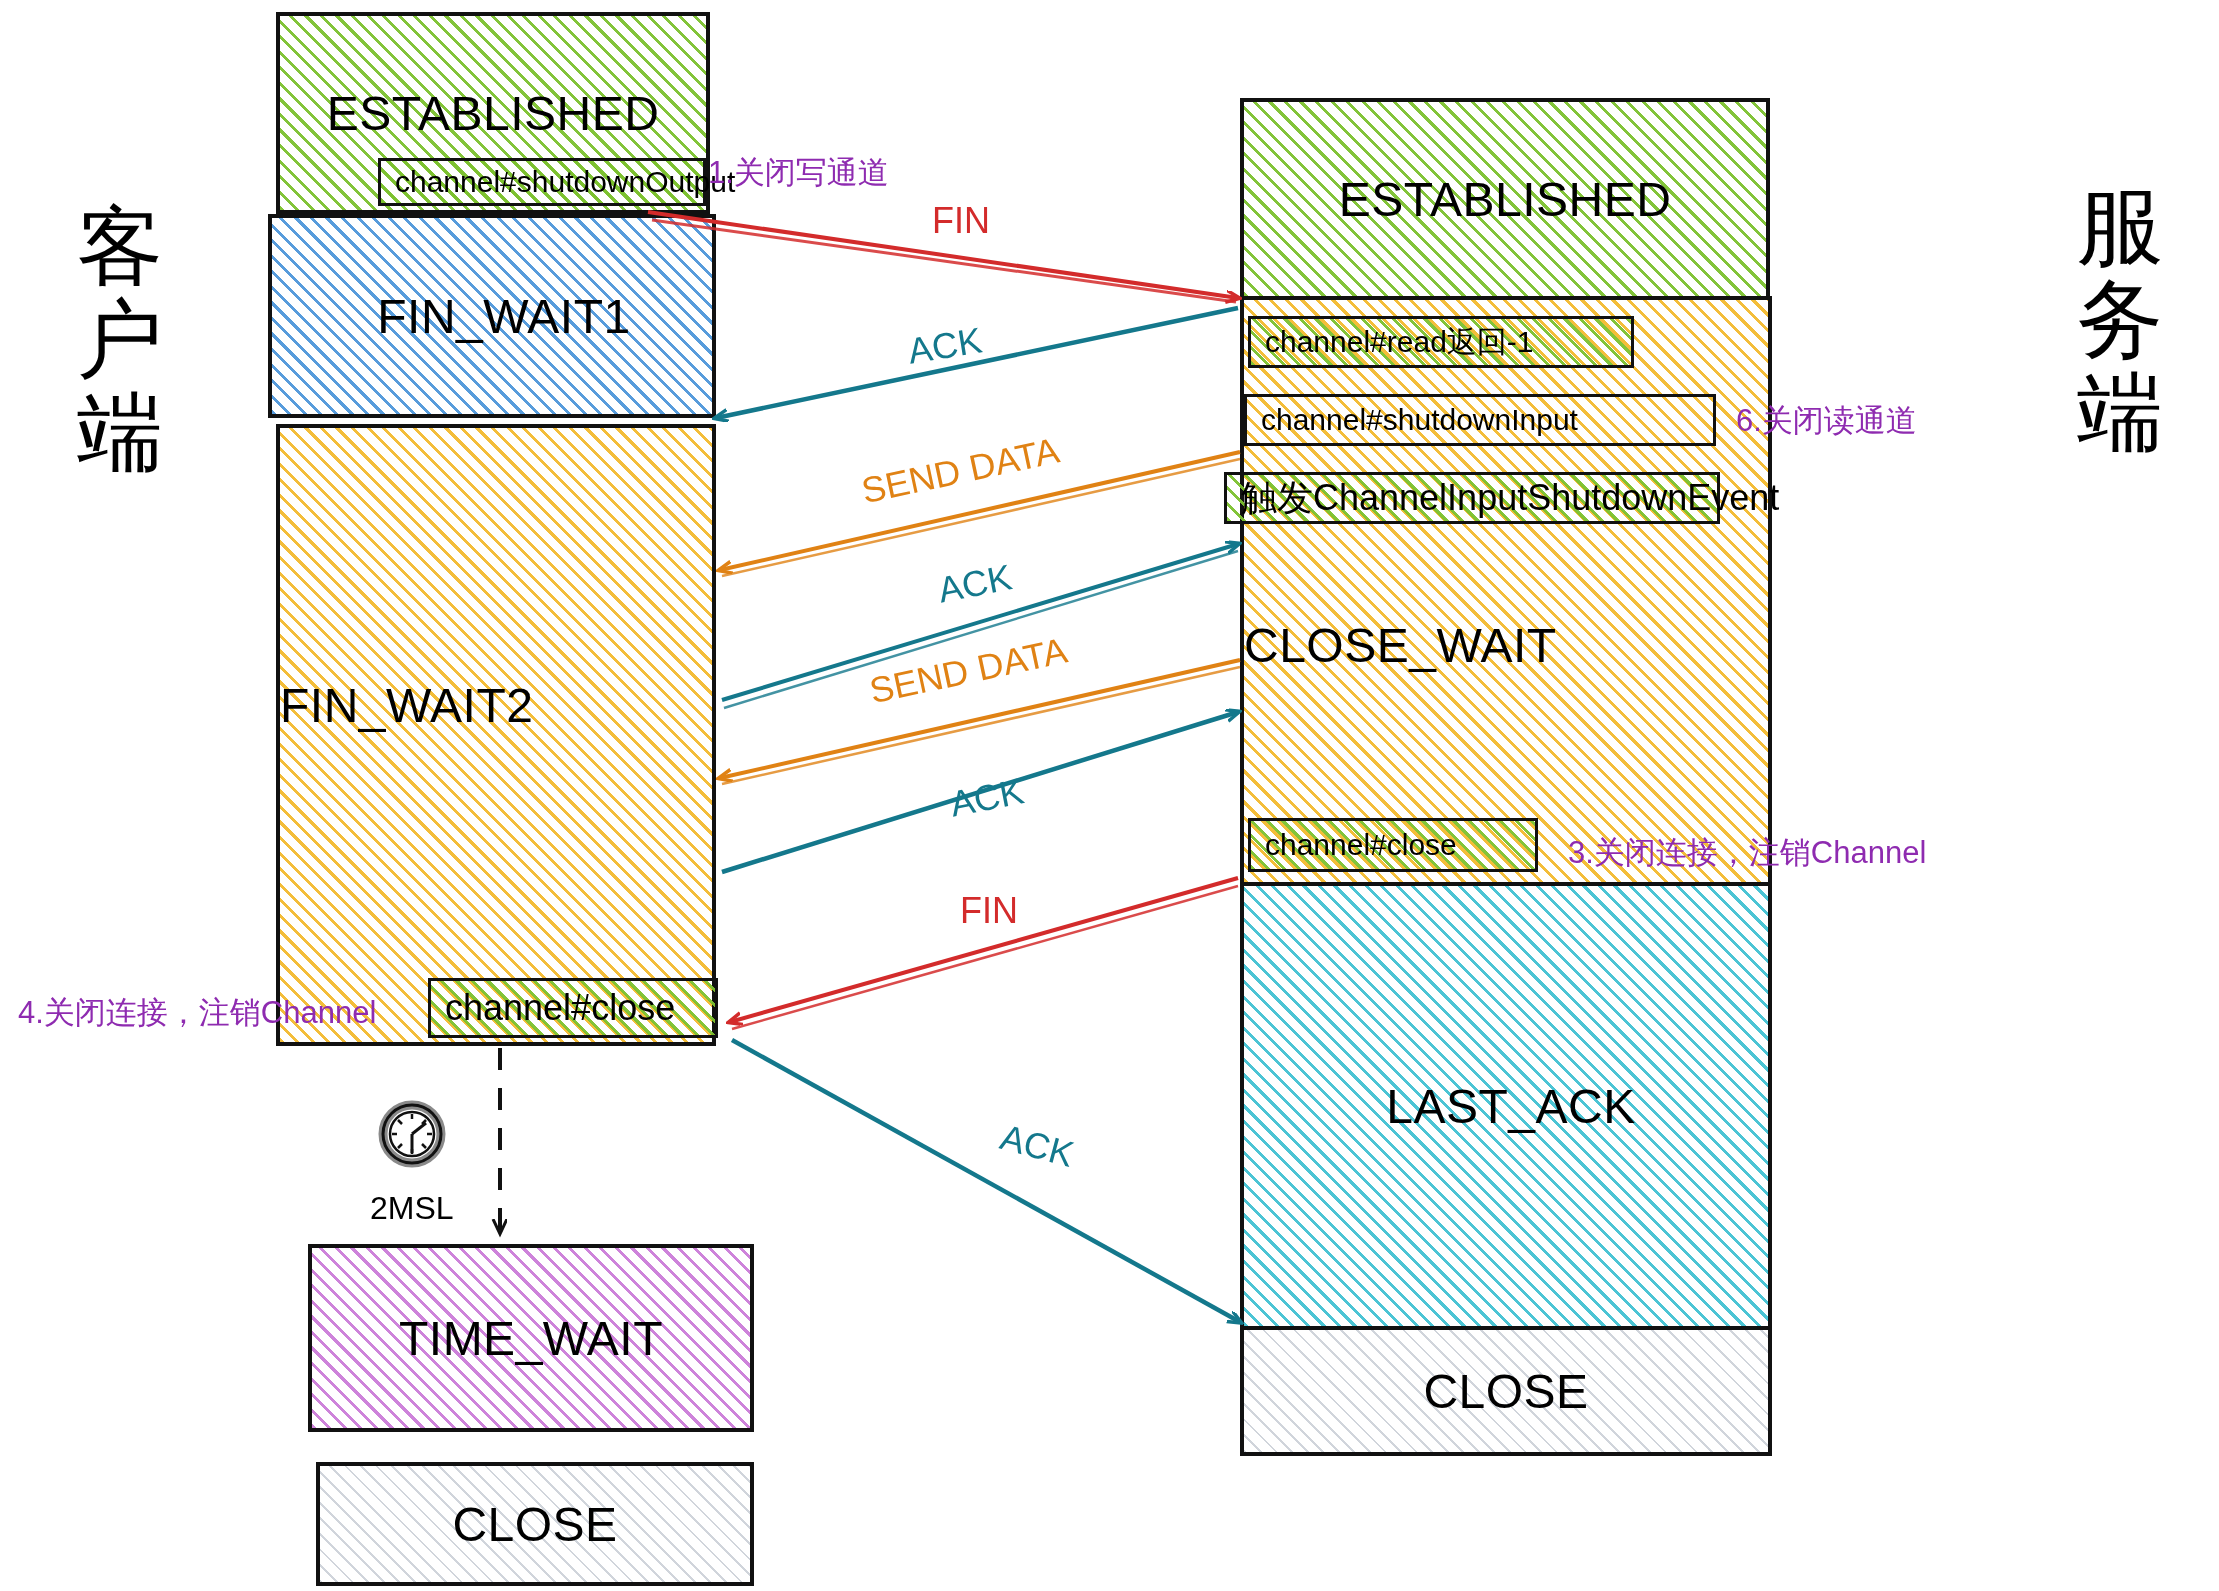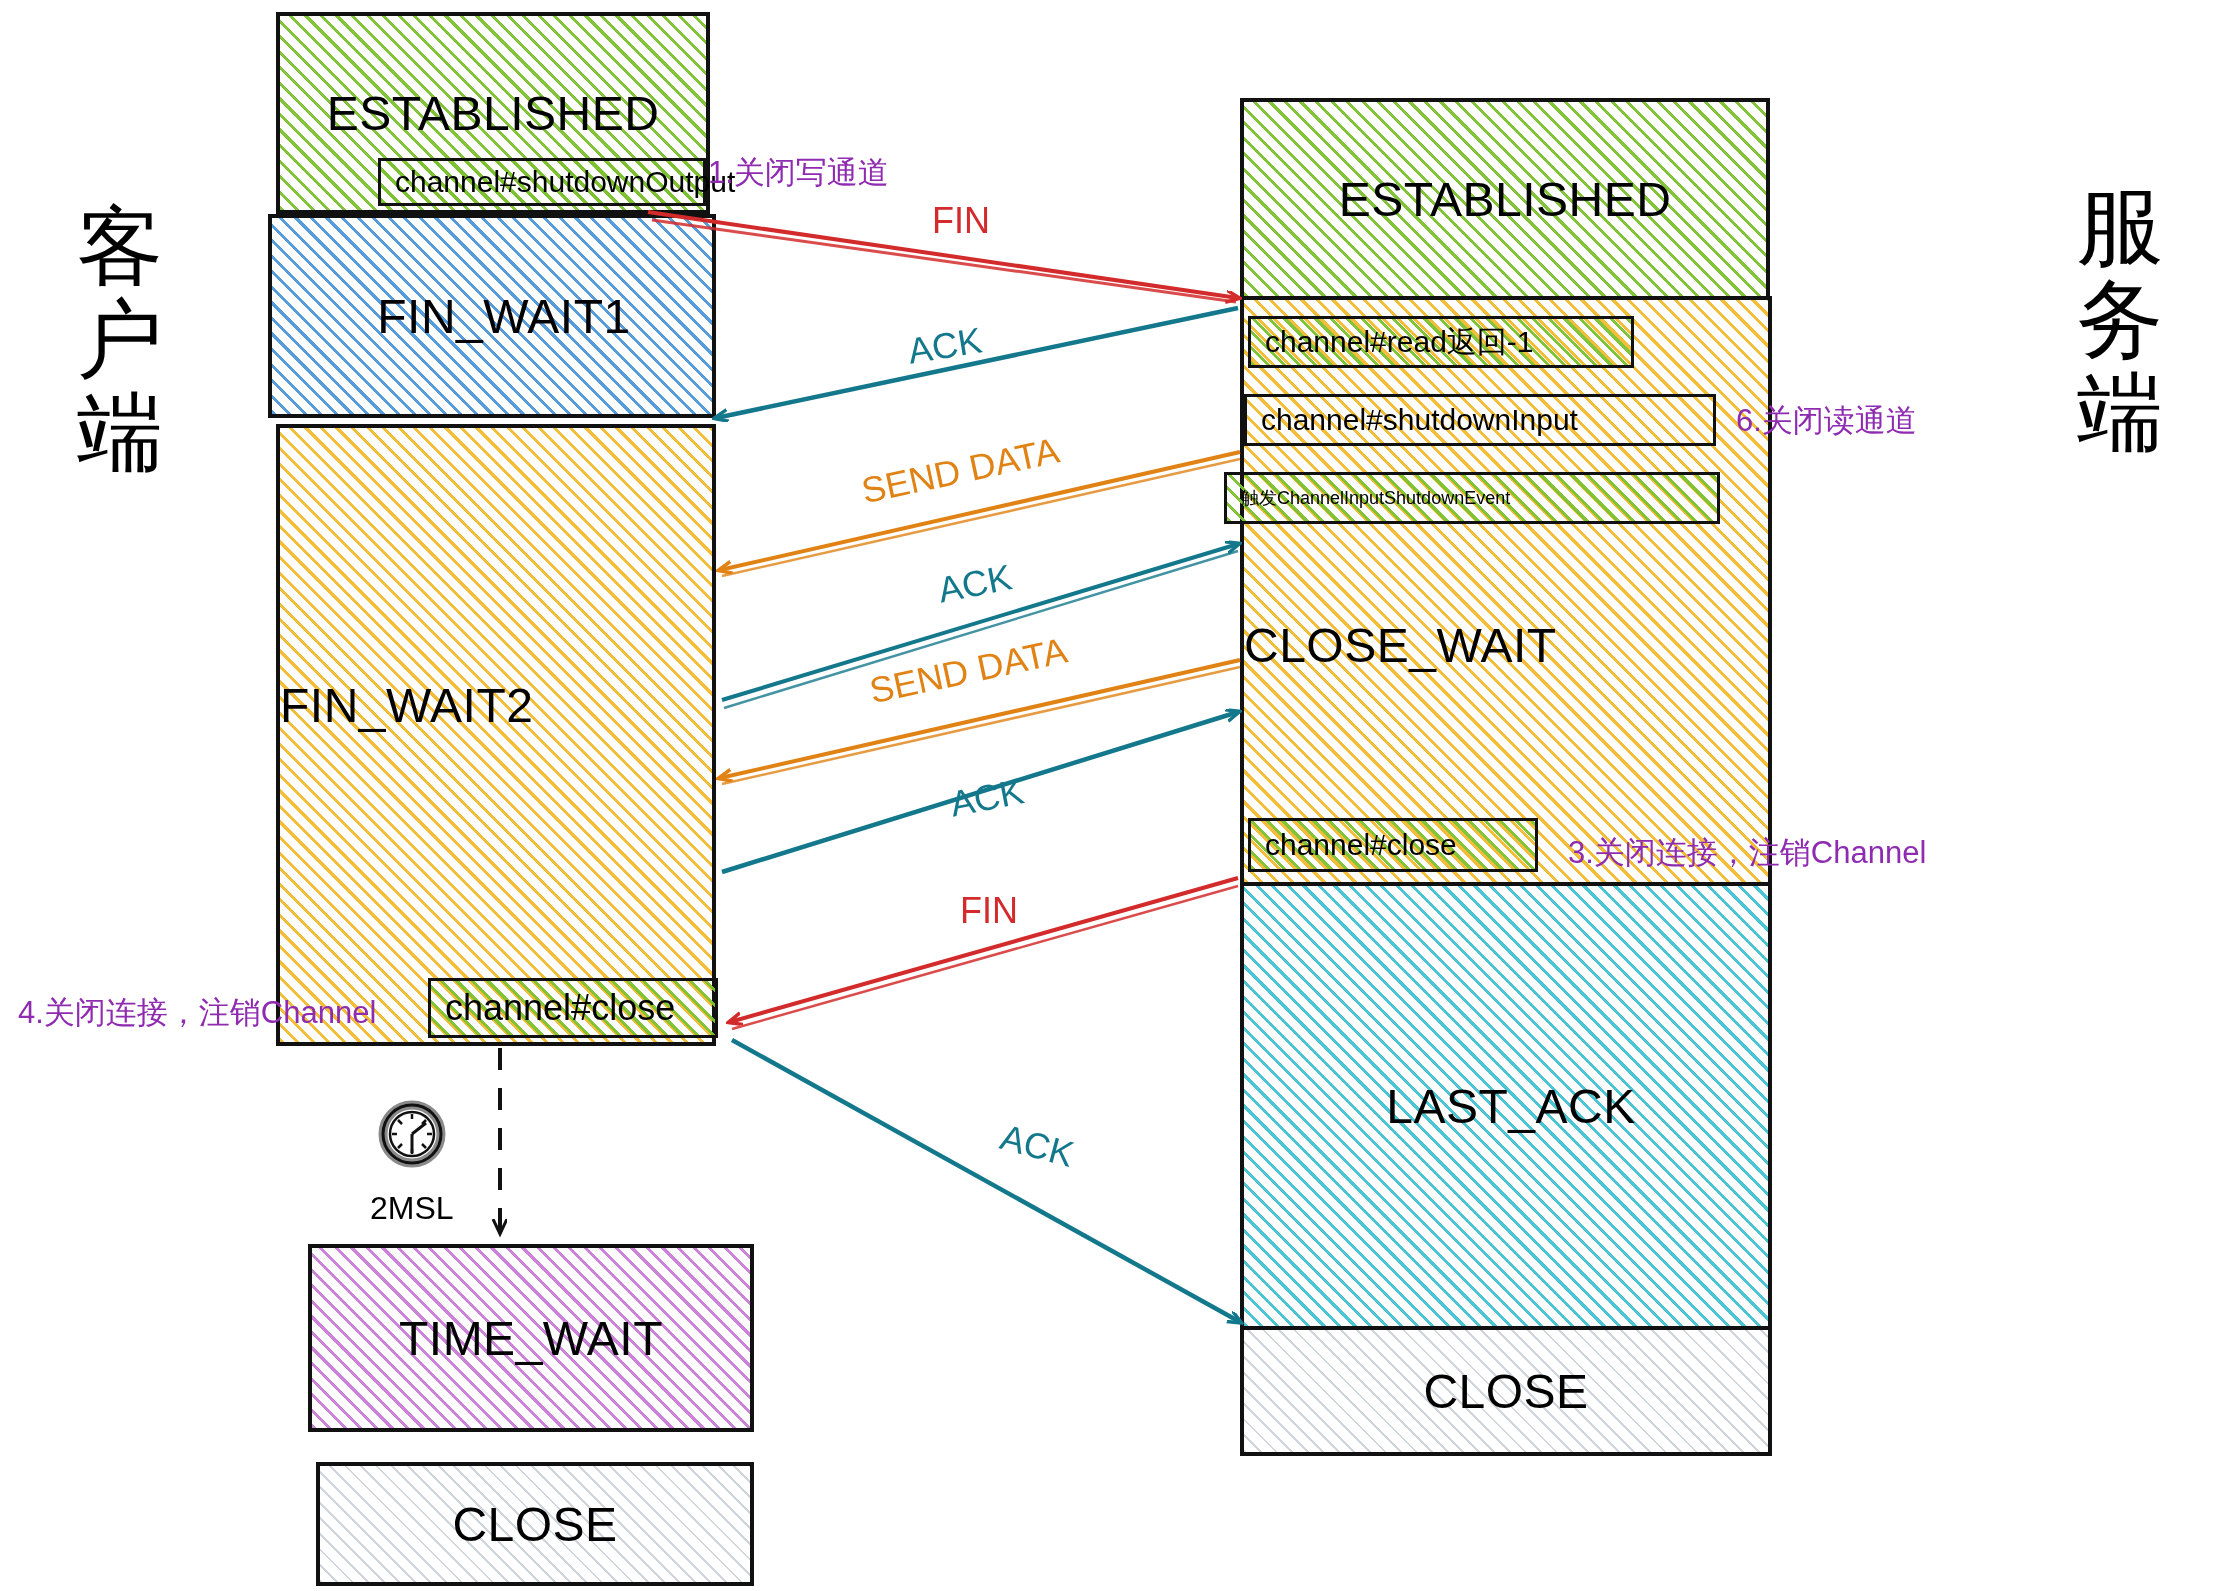--- a/index.html
+++ b/index.html
@@ -167,21 +167,21 @@
   </div>
 
   <div class="chip c-green" style="left:1248px;top:316px;width:386px;height:52px;">
     <span>channel#read返回-1</span>
   </div>
 
   <div class="chip c-clear" style="left:1244px;top:394px;width:472px;height:52px;">
     <span>channel#shutdownInput</span>
   </div>
 
-  <div class="chip c-green" style="left:1224px;top:472px;width:496px;height:52px;font-size:18px;">
+  <div class="chip c-green" style="left:1224px;top:472px;width:496px;height:52px;font-size:36px;">
     <span>触发ChannelInputShutdownEvent</span>
   </div>
 
   <div class="chip c-green" style="left:1248px;top:818px;width:290px;height:54px;">
     <span>channel#close</span>
   </div>
 
   <div class="box big h-cyan" style="left:1240px;top:882px;width:532px;height:448px;">
     <div class="title">LAST_ACK</div>
   </div>

